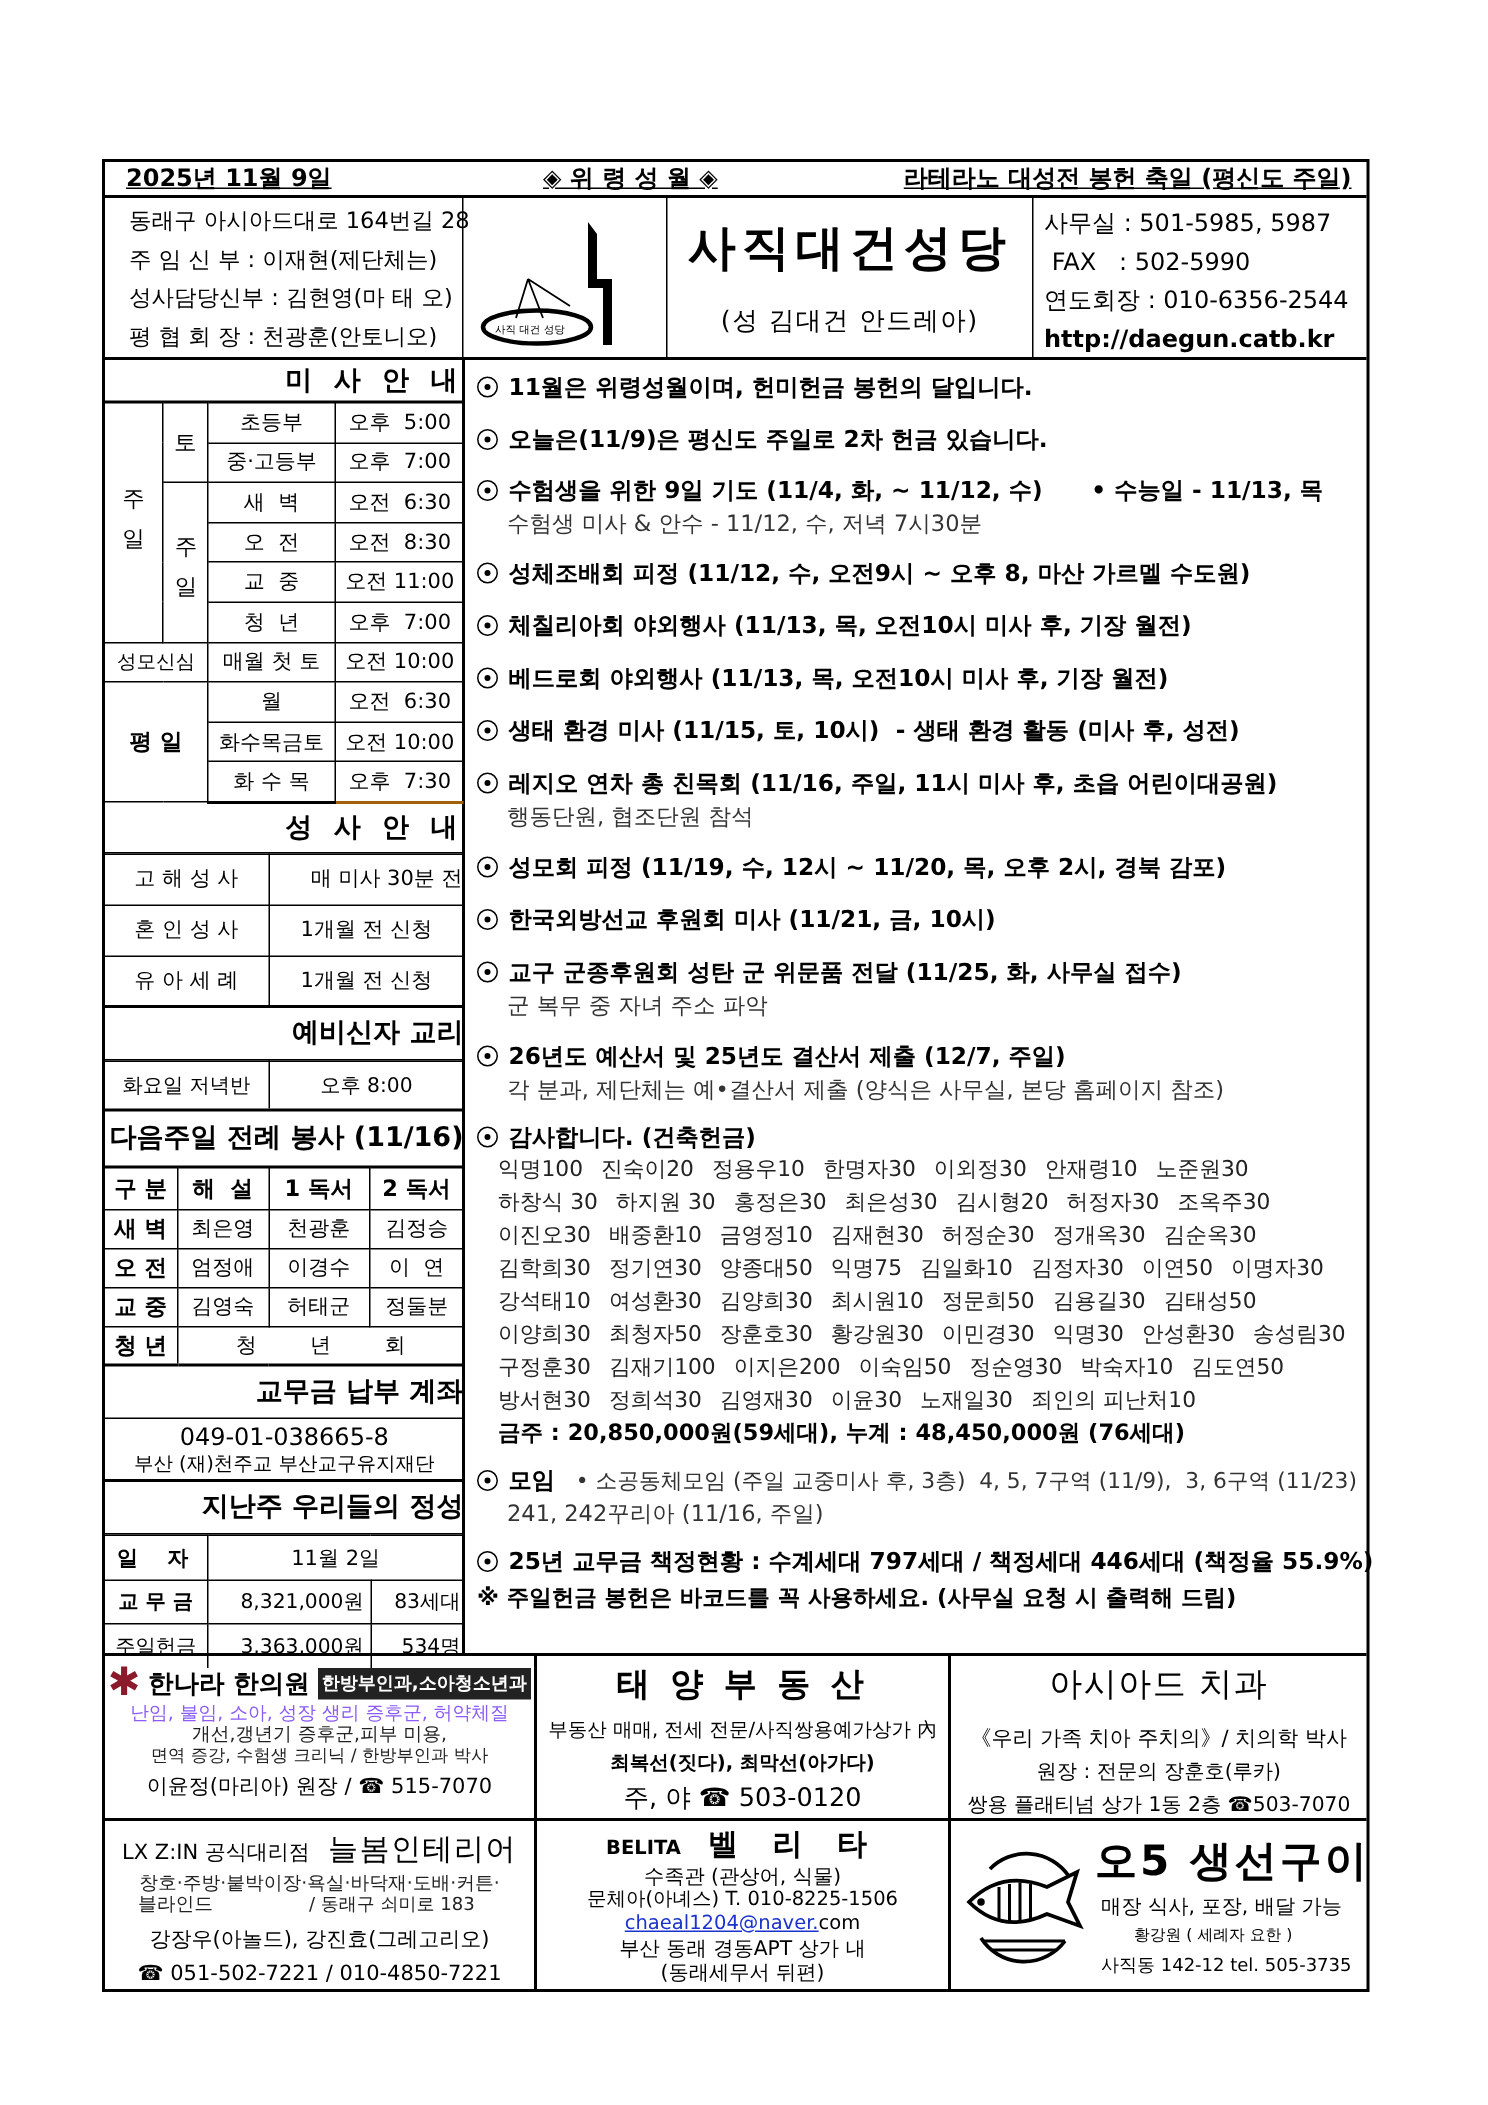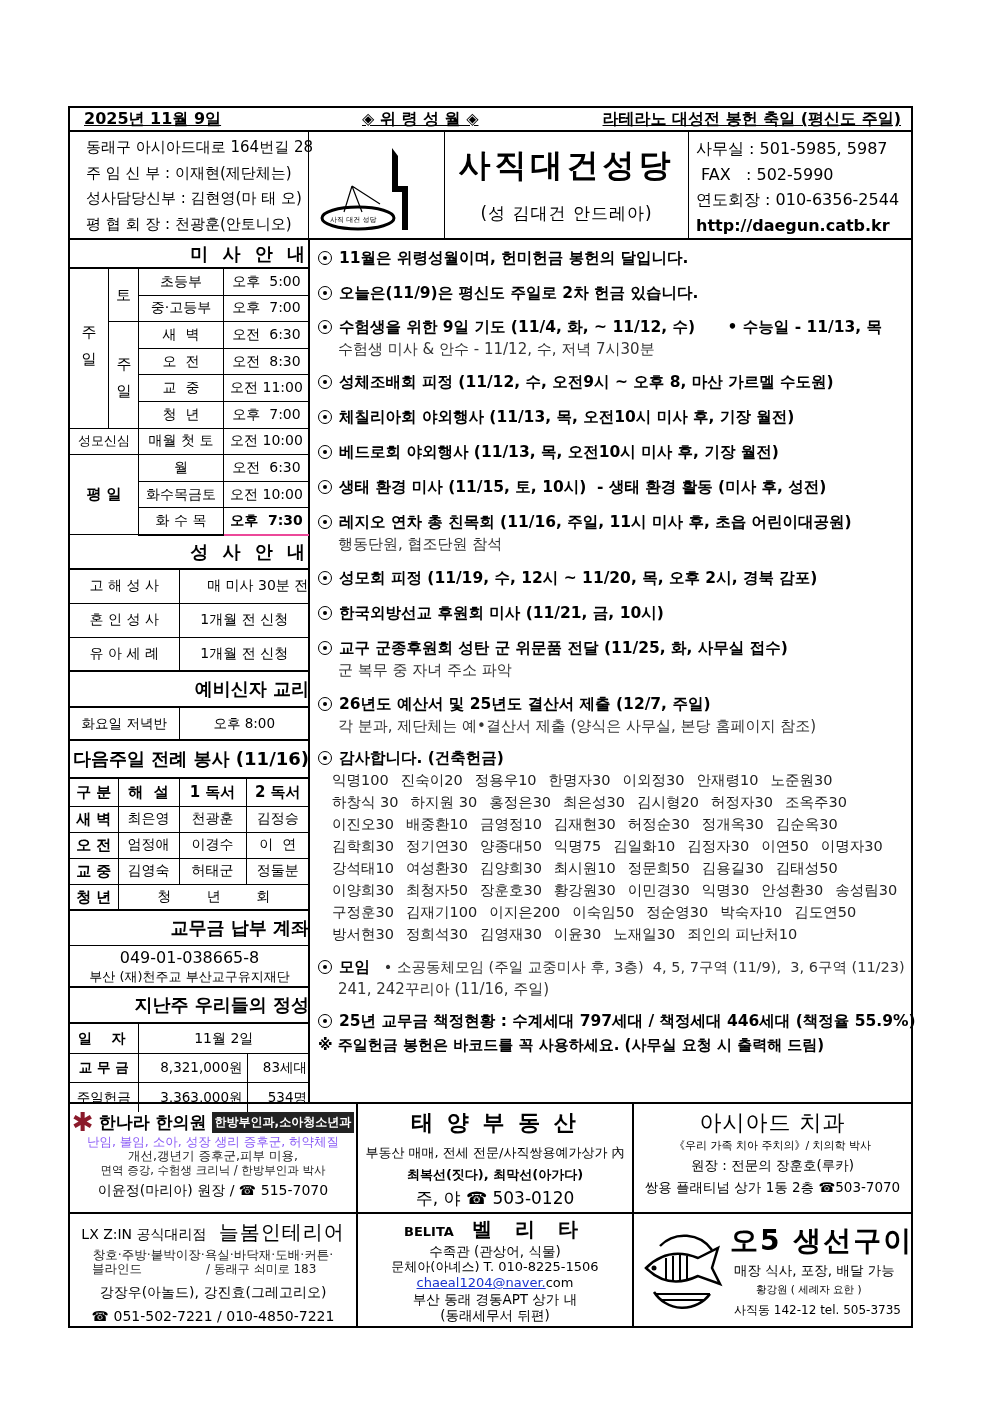--- a/index.html
+++ b/index.html
@@ -135,21 +135,21 @@
         <td colspan="2" rowspan="3" style="border-left:none;font-weight:bold;font-size:15px;">평 일</td>
         <td>월</td>
         <td style="border-right:none;white-space:pre;">오전  6:30</td>
       </tr>
       <tr>
         <td>화수목금토</td>
         <td style="border-right:none;">오전 10:00</td>
       </tr>
       <tr>
         <td style="border-bottom:2px solid #000;">화 수 목</td>
-        <td style="border-right:none;border-bottom:2px solid #ec4899;white-space:pre;font-weight:bold;">오후  7:30</td>
+        <td style="border-right:none;border-bottom:2px solid #a16207;white-space:pre;">오후  7:30</td>
       </tr>
     </tbody>
       </table>
 
     <div class="sec-title" style="height:32px;line-height:32px;letter-spacing:4px;">성 사   안 내</div>
     <table>
       <colgroup>
           <col style="width:109px">
           <col>
         </colgroup>
@@ -268,20 +268,21 @@
     <div class="n-sub" style="margin-top:2px;">행동단원, 협조단원 참석</div>
     <div class="n-item" style="margin-top:14px;"><span class="bullet"></span><span>성모회 피정 (11/19, 수, 12시 ~ 11/20, 목, 오후 2시, 경북 감포)</span></div>
     <div class="n-item" style="margin-top:14px;"><span class="bullet"></span><span>한국외방선교 후원회 미사 (11/21, 금, 10시)</span></div>
     <div class="n-item" style="margin-top:14px;"><span class="bullet"></span><span>교구 군종후원회 성탄 군 위문품 전달 (11/25, 화, 사무실 접수)</span></div>
     <div class="n-sub" style="margin-top:2px;">군 복무 중 자녀 주소 파악</div>
     <div class="n-item" style="margin-top:14px;"><span class="bullet"></span><span>26년도 예산서 및 25년도 결산서 제출 (12/7, 주일)</span></div>
     <div class="n-sub" style="margin-top:2px;">각 분과, 제단체는 예•결산서 제출 (양식은 사무실, 본당 홈페이지 참조)</div>
 
     <div class="n-item" style="margin-top:12px;"><span class="bullet"></span><span>감사합니다. (건축헌금)</span></div>
     <div class="donors" id="donor-list"><span>익명100</span><span>진숙이20</span><span>정용우10</span><span>한명자30</span><span>이외정30</span><span>안재령10</span><span>노준원30</span><span>하창식 30</span><span>하지원 30</span><span>홍정은30</span><span>최은성30</span><span>김시형20</span><span>허정자30</span><span>조옥주30</span><span>이진오30</span><span>배중환10</span><span>금영정10</span><span>김재현30</span><span>허정순30</span><span>정개옥30</span><span>김순옥30</span><span>김학희30</span><span>정기연30</span><span>양종대50</span><span>익명75</span><span>김일화10</span><span>김정자30</span><span>이연50</span><span>이명자30</span><span>강석태10</span><span>여성환30</span><span>김양희30</span><span>최시원10</span><span>정문희50</span><span>김용길30</span><span>김태성50</span><span>이양희30</span><span>최청자50</span><span>장훈호30</span><span>황강원30</span><span>이민경30</span><span>익명30</span><span>안성환30</span><span>송성림30</span><span>구정훈30</span><span>김재기100</span><span>이지은200</span><span>이숙임50</span><span>정순영30</span><span>박숙자10</span><span>김도연50</span><span>방서현30</span><span>정희석30</span><span>김영재30</span><span>이윤30</span><span>노재일30</span><span>죄인의 피난처10</span></div>
+    <div class="n-item" style="padding-left:14px;font-size:15px;margin-top:1px;">금주 : 20,850,000원(59세대), 누계 : 48,450,000원 (76세대)</div>
 
     <div class="n-item" style="margin-top:12px;white-space:pre;"><span class="bullet"></span><span>모임</span><span style="font-weight:normal;font-size:14.5px;color:#333;">   </span><span style="font-weight:normal;font-size:14.5px;color:#333;">• 소공동체모임 (주일 교중미사 후, 3층)  4, 5, 7구역 (11/9),  3, 6구역 (11/23)</span></div>
     <div class="n-sub" style="margin-top:2px;">241, 242꾸리아 (11/16, 주일)</div>
     <div class="n-item" style="margin-top:12px;"><span class="bullet"></span><span>25년 교무금 책정현황 : 수계세대 797세대 / 책정세대 446세대 (책정율 55.9%)</span></div>
     <div class="n-item" style="margin-top:4px;font-size:15px;">※ 주일헌금 봉헌은 바코드를 꼭 사용하세요. (사무실 요청 시 출력해 드림)</div>
   </div>
 
   <div class="hline" style="left:0;top:994px;width:841px;height:2px;"></div>
 
   <div class="vline vthick" style="left:286px;top:996px;height:222px;"></div>
@@ -302,21 +303,21 @@
 
   <div class="abs ad" style="left:288px;top:996px;width:274px;height:108px;">
     <div style="font-size:22px;font-weight:bold;letter-spacing:3px;margin-top:4px;">태 양 부 동 산</div>
     <div style="font-size:13px;margin-top:6px;white-space:nowrap;">부동산 매매, 전세 전문/사직쌍용예가상가 內</div>
     <div style="font-size:13px;font-weight:bold;margin-top:4px;">최복선(짓다), 최막선(아가다)</div>
     <div style="font-size:17px;margin-top:3px;">주, 야  ☎ 503-0120</div>
   </div>
 
   <div class="abs ad" style="left:564px;top:996px;width:277px;height:108px;">
     <div style="font-size:22px;margin-top:4px;letter-spacing:1px;">아시아드 치과</div>
-    <div style="font-size:11px;margin-top:0;white-space:nowrap;">《우리 가족 치아 주치의》/   치의학 박사</div>
+    <div style="font-size:14px;margin-top:12px;white-space:nowrap;">《우리 가족 치아 주치의》/   치의학 박사</div>
     <div style="font-size:13.5px;margin-top:4px;">원장 : 전문의 장훈호(루카)</div>
     <div style="font-size:13.5px;margin-top:4px;white-space:nowrap;">쌍용 플래티넘 상가 1동 2층 ☎503-7070</div>
   </div>
 
   <div class="abs ad" style="left:0;top:1106px;width:286px;height:112px;">
     <div style="margin-top:5px;white-space:nowrap;">
       <span style="font-size:14px;">LX Z:IN 공식대리점</span>
       <span style="font-size:20px;margin-left:8px;letter-spacing:1px;">늘봄인테리어</span>
     </div>
     <div style="font-size:12.5px;line-height:14px;color:#222;margin-top:2px;">창호·주방·붙박이장·욕실·바닥재·도배·커튼·</div>

